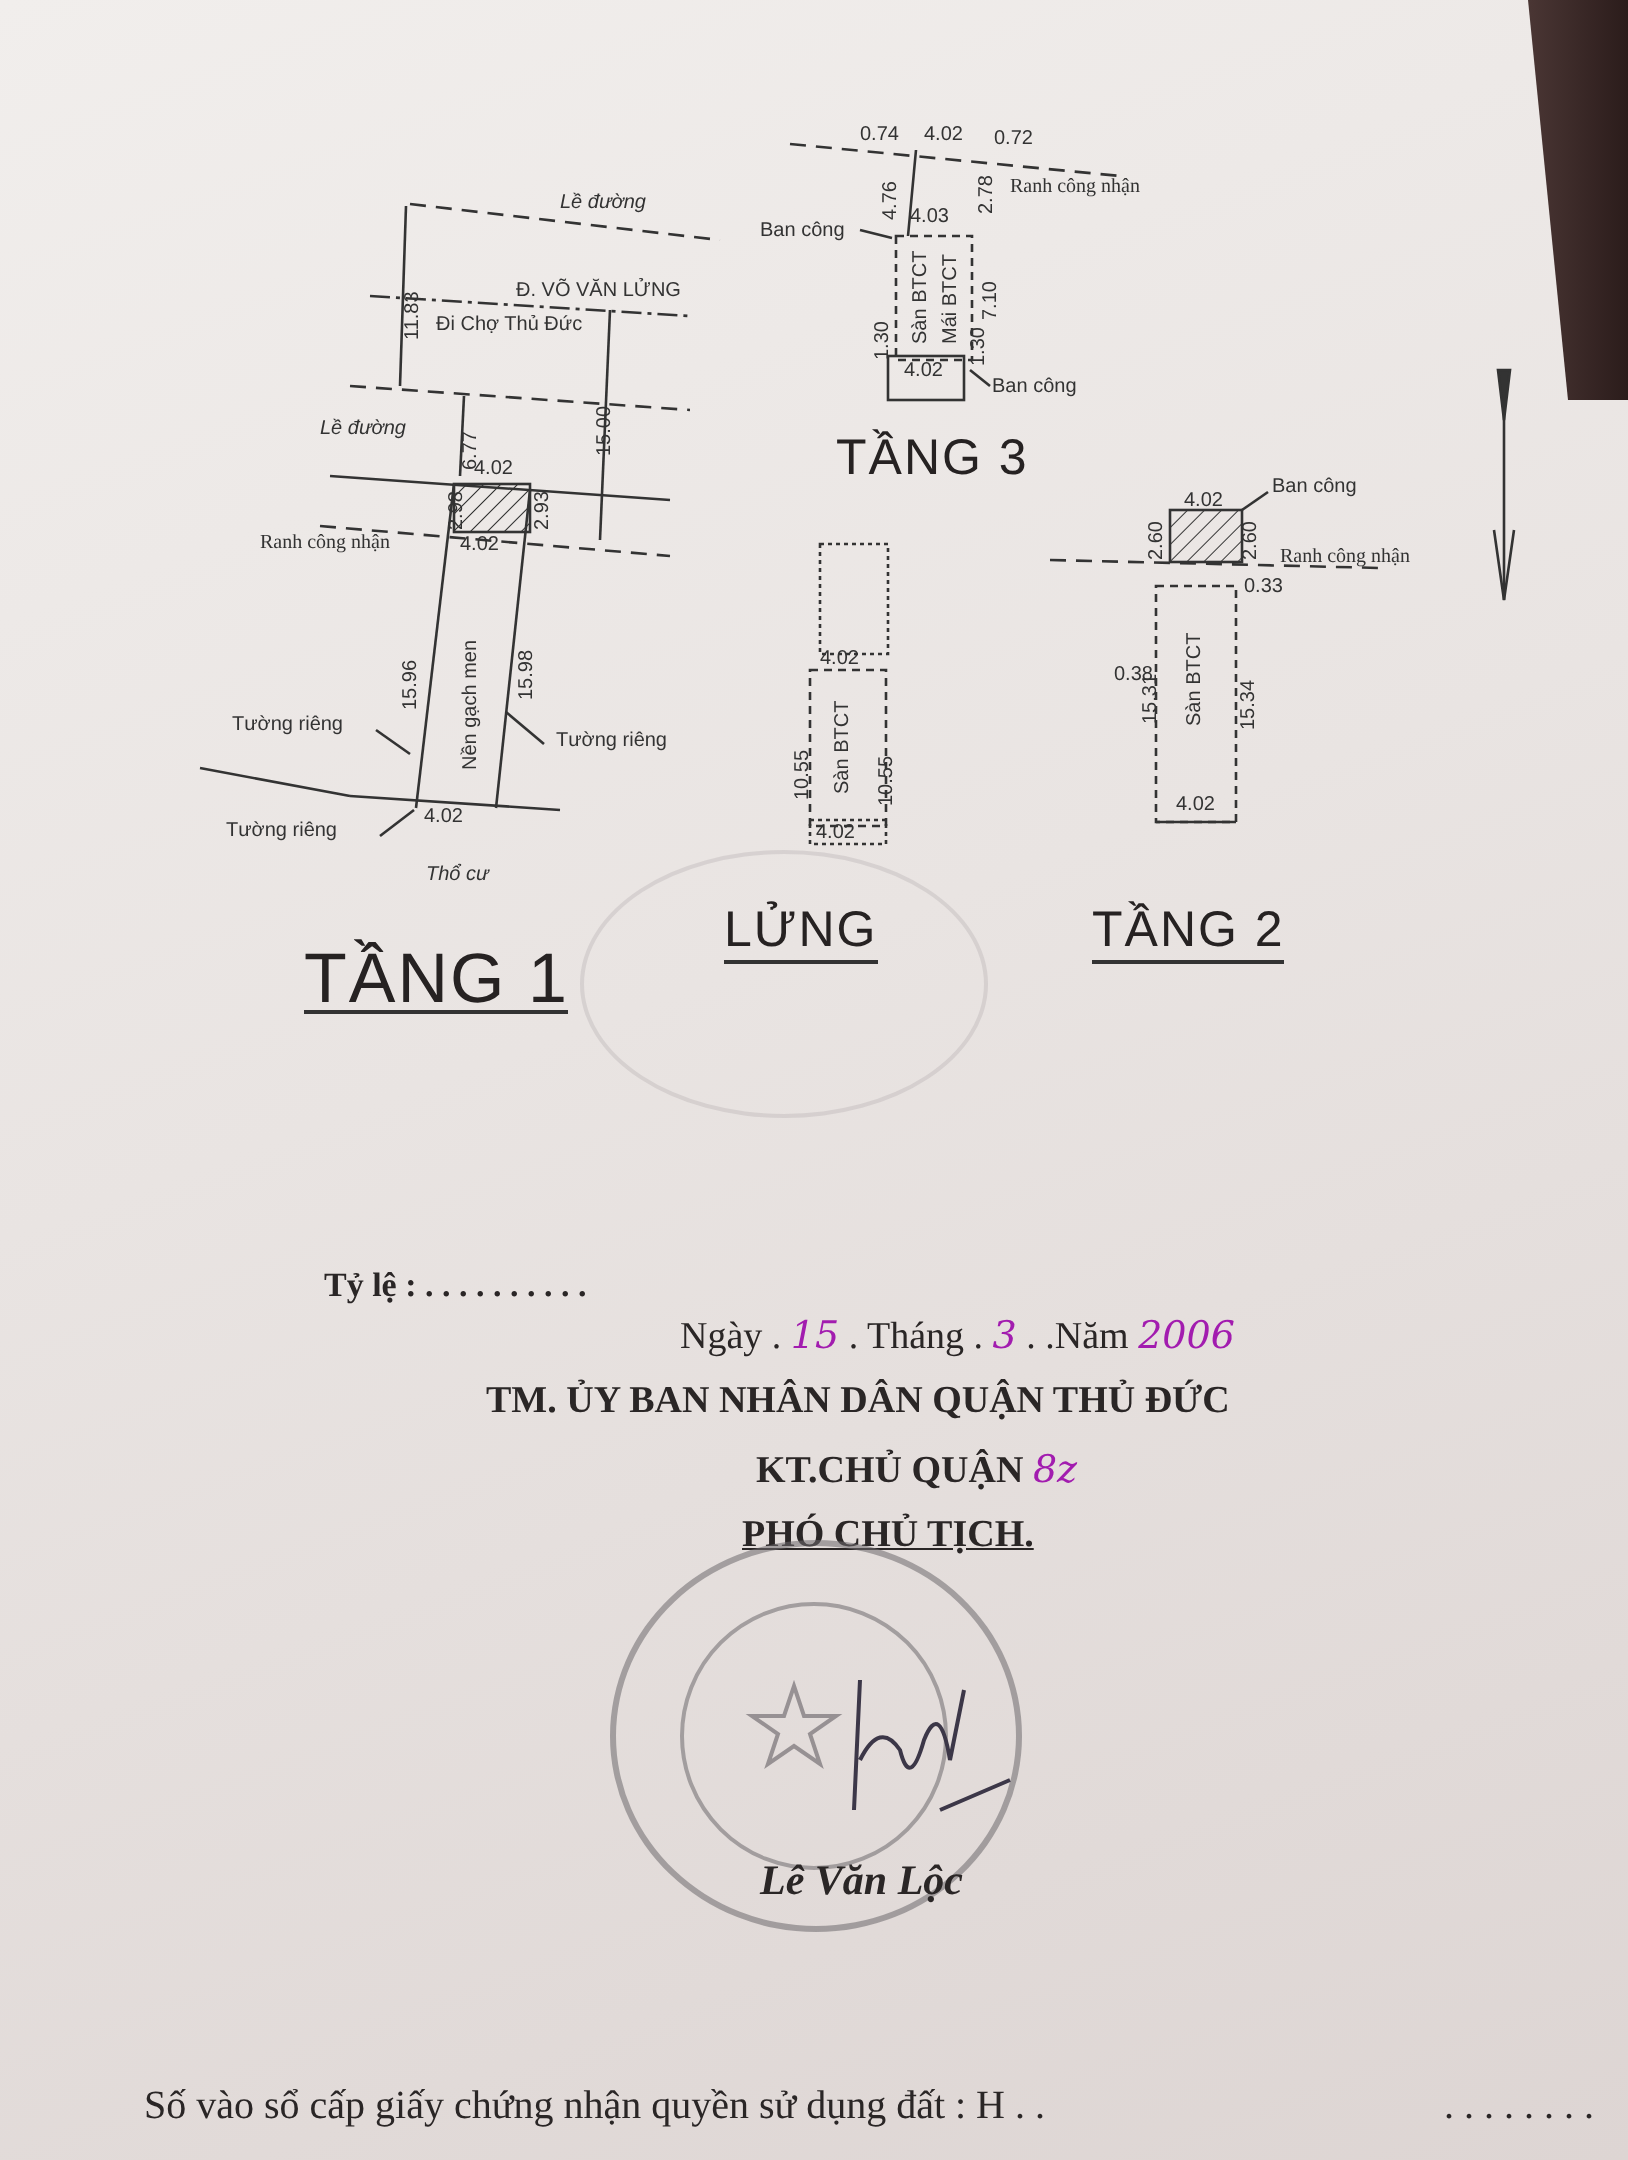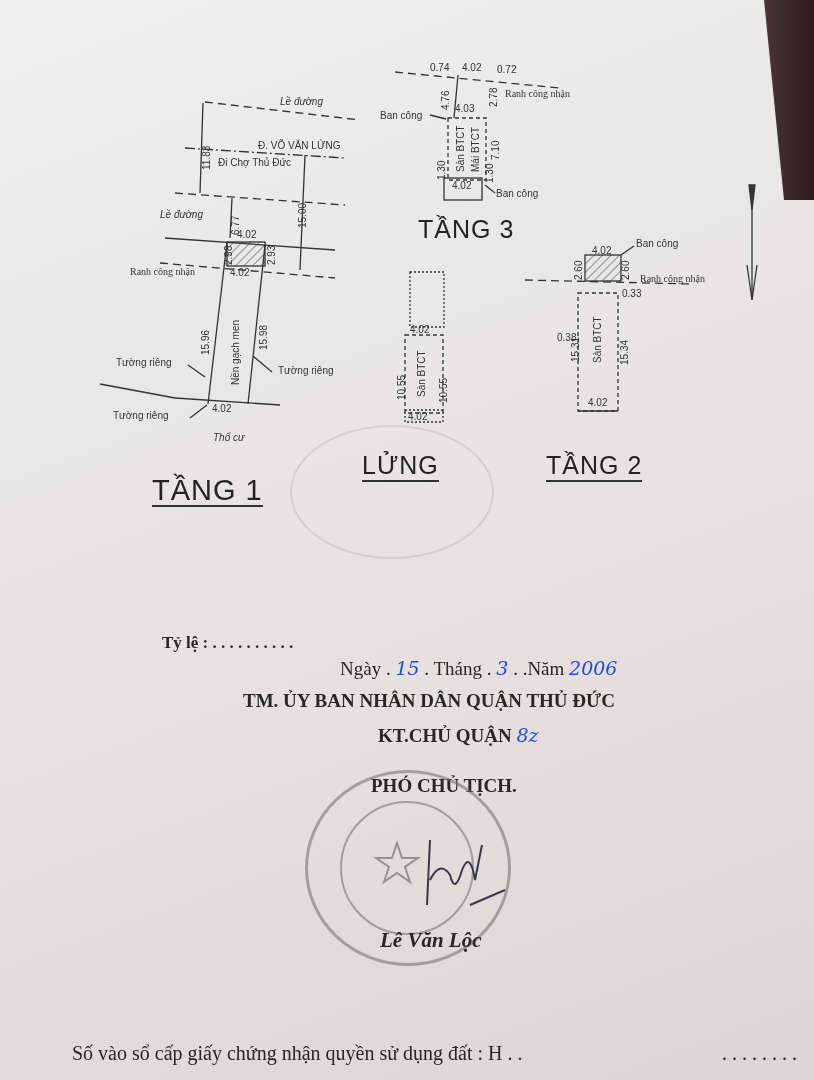--- a/index.html
+++ b/index.html
@@ -15,36 +15,36 @@
     .desk-edge {
       position:absolute; right:0; top:0; width:50px; height:200px;
       background:linear-gradient(90deg,#4a3634,#2b1c1b);
       clip-path:polygon(0 0,100% 0,100% 100%,40% 100%);
     }
     svg.plans { position:absolute; left:0; top:0; }
     .lbl { position:absolute; white-space:nowrap; }
     .sm { font-size:10px; color:#333; }
     .serif { font-family:"Liberation Serif", serif; }
     .vert { transform-origin:left top; transform:rotate(-90deg); }
-    .floor-title { font-size:29px; letter-spacing:1px; color:#262222; border-bottom:2px solid #333; line-height:30px; }
+    .floor-title { font-size:35px; letter-spacing:1px; color:#262222; border-bottom:2px solid #333; line-height:30px; }
     .seal {
       position:absolute; left:305px; top:770px; width:200px; height:190px;
       border:3px solid rgba(110,105,110,0.55); border-radius:50%;
     }
     .seal-inner {
       position:absolute; left:32px; top:28px; width:130px; height:130px;
       border:2px solid rgba(110,105,110,0.55); border-radius:50%;
     }
     .faded-seal {
       position:absolute; left:290px; top:425px; width:200px; height:130px;
       border:2px solid rgba(160,150,155,0.25); border-radius:50%;
     }
     .footer-text { font-size:19px; }
     .bold { font-weight:bold; }
-    .hand { font-family:"DejaVu Serif", serif; font-style:italic; color:#1d4ed8; }
+    .hand { font-family:"DejaVu Serif", serif; font-style:italic; color:#a21caf; }
   </style>
 </head>
 <body>
 
 <div class="paper"></div>
 <div class="desk-edge"></div>
 
 <svg class="plans" width="814" height="1080">
   <g stroke="#333" stroke-width="1.3" fill="none">
 
@@ -166,21 +166,21 @@
   <span class="hand">3</span>
   <span>. .Năm</span>
   <span class="hand">2006</span>
 </div>
 
 <div class="lbl serif bold footer-text" style="left:243px;top:690px;">TM. ỦY BAN NHÂN DÂN QUẬN THỦ ĐỨC</div>
 <div class="lbl serif bold footer-text" style="left:378px;top:724px;">
   <span>KT.CHỦ QUẬN</span>
   <span class="hand" style="font-weight:normal;">8z</span>
 </div>
-<div class="lbl serif bold footer-text" style="left:371px;top:775px;">PHÓ CHỦ TỊCH.</div>
+<div class="lbl serif bold footer-text" style="left:371px;top:757px;text-decoration:underline;">PHÓ CHỦ TỊCH.</div>
 
 <div class="seal">
   <div class="seal-inner">
     <svg width="130" height="130">
       <polygon points="55,40 60,55 76,55 63,64 68,79 55,70 42,79 47,64 34,55 50,55" fill="none" stroke="rgba(100,95,100,0.6)" stroke-width="2"></polygon>
     </svg>
   </div>
 </div>
 <svg class="plans" width="814" height="1080" style="pointer-events:none;">
   <path d="M430,840 L427,905 M430,880 Q440,860 450,875 Q455,895 462,870 Q470,850 475,880 L482,845 M470,905 L505,890" stroke="#3c3748" stroke-width="2" fill="none"></path>

